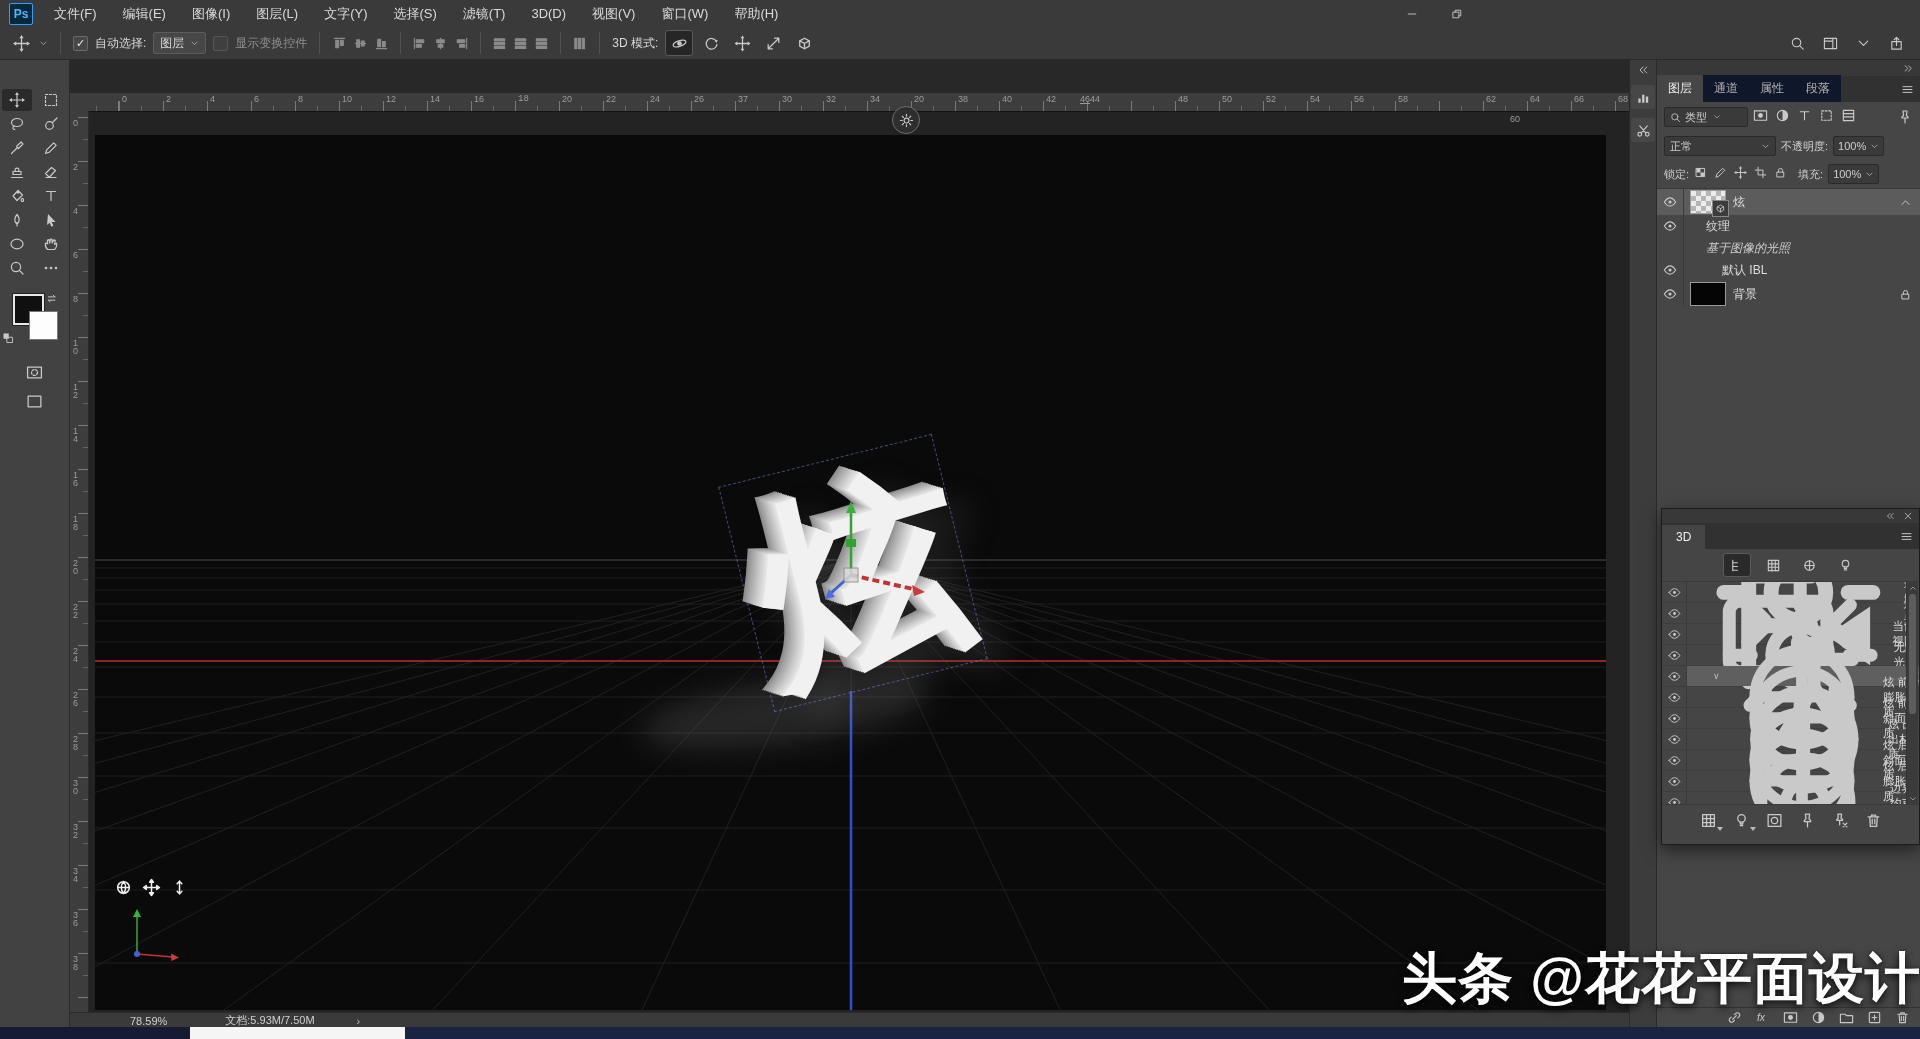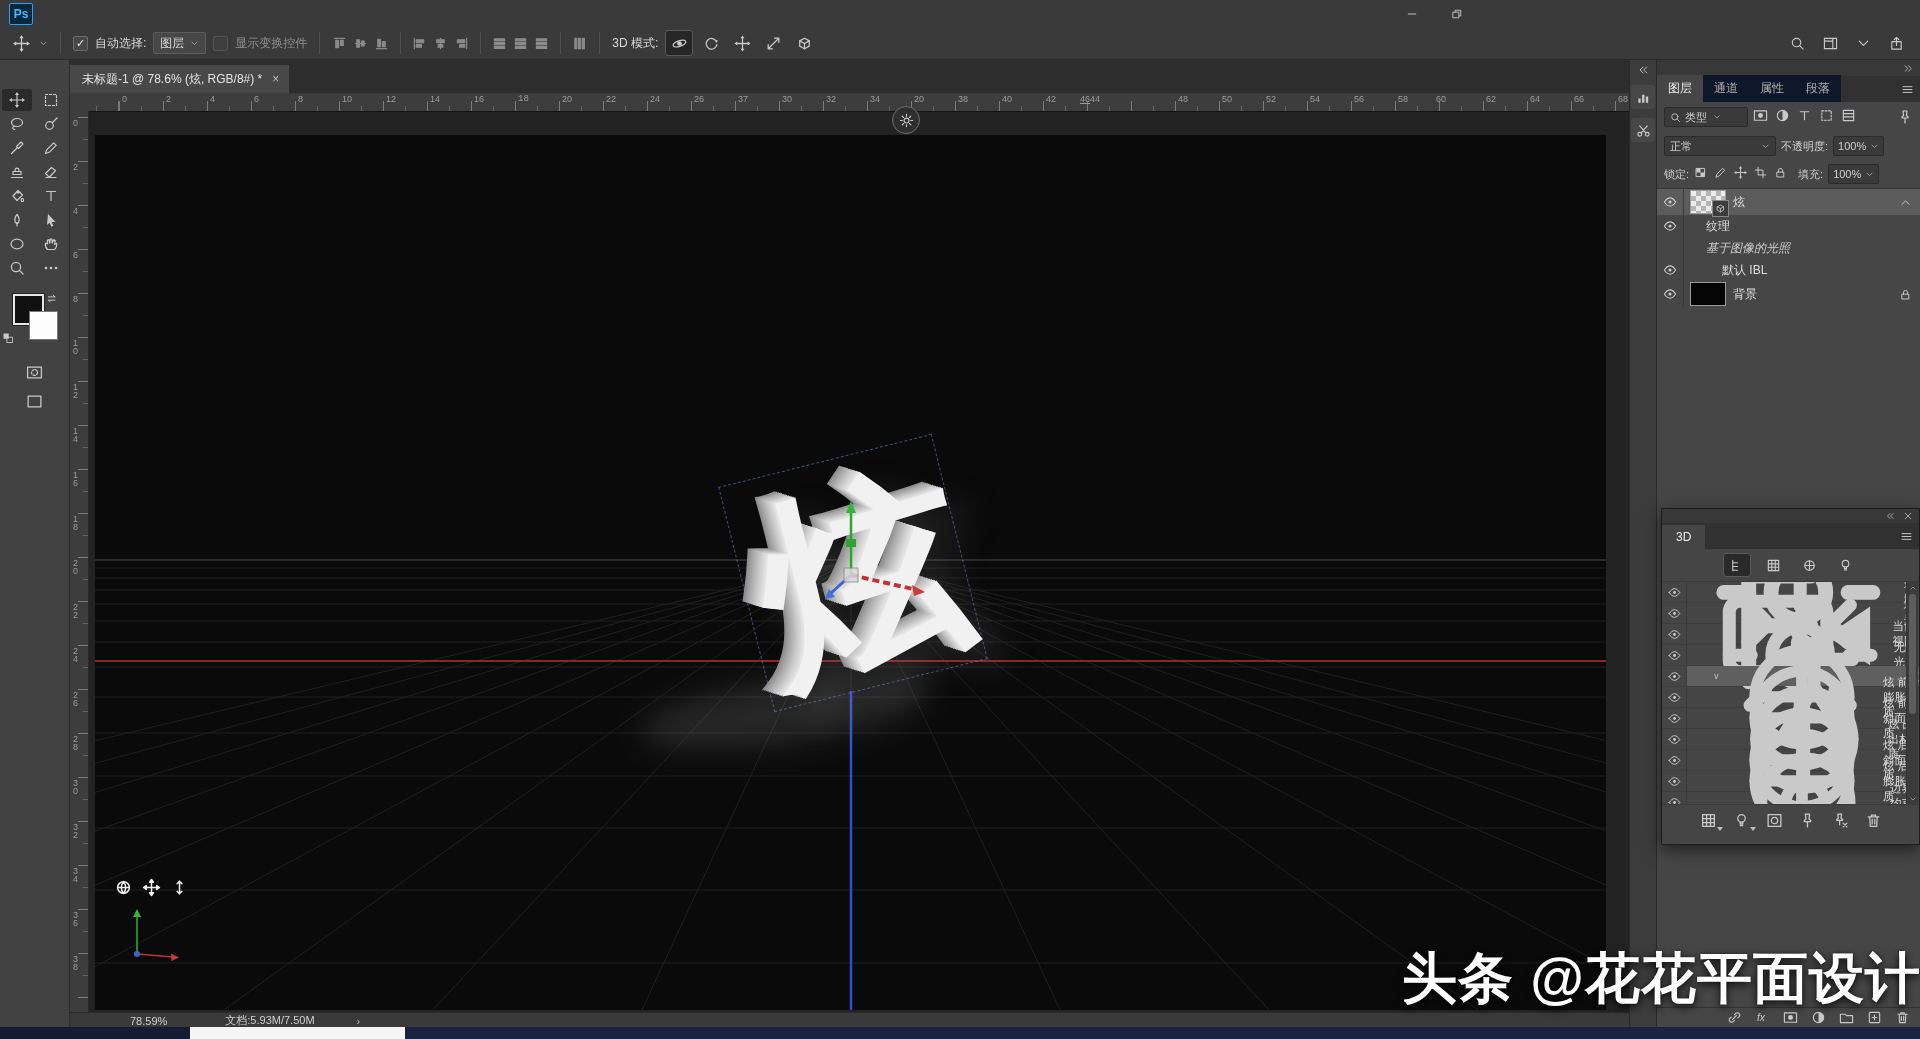--- a/index.html
+++ b/index.html
@@ -184,20 +184,33 @@
   .taskbar .lseg{position:absolute;left:0;top:0;width:190px;height:12px;background:#141b33;}
   .taskbar .wseg{position:absolute;left:190px;top:0;width:215px;height:12px;background:#f5f5f5;}
 </style>
 </head>
 <body>
 
 <div id="app">
 
   <div class="menubar abs">
     <div class="ps-logo">Ps</div>
+    <div id="menuItems" style="display:flex;">
+        <div class="menu-item">文件(F)</div>
+        <div class="menu-item">编辑(E)</div>
+        <div class="menu-item">图像(I)</div>
+        <div class="menu-item">图层(L)</div>
+        <div class="menu-item">文字(Y)</div>
+        <div class="menu-item">选择(S)</div>
+        <div class="menu-item">滤镜(T)</div>
+        <div class="menu-item">3D(D)</div>
+        <div class="menu-item">视图(V)</div>
+        <div class="menu-item">窗口(W)</div>
+        <div class="menu-item">帮助(H)</div>
+      </div>
     <div class="winbtns" id="winBtns">
         <span class="winbtn">
           <span class="icon">
             <svg viewBox="0 0 16 16">
               <path d="M3 8h10"></path>
             </svg>
           </span>
         </span>
         <span class="winbtn">
           <span class="icon">
@@ -535,26 +548,20 @@
         </span>
       <span class="icon" id="smIcon">
           <svg viewBox="0 0 16 16">
             <rect x="2" y="3" width="12" height="10"></rect>
           </svg>
         </span>
     </div>
   </div>
 
   <div class="editor abs">
-    <div class="tabbar">
-      <div class="doc-tab">
-        <span>未标题-1 @ 78.6% (炫, RGB/8#) *</span>
-        <span class="close">×</span>
-      </div>
-    </div>
     <div class="canvasarea">
       <div class="ruler-corner abs"></div>
       <div class="h-ruler abs" id="hRuler">
           <span style="left: 34px;">0</span>
           <span style="left: 78px;">2</span>
           <span style="left: 122px;">4</span>
           <span style="left: 166px;">6</span>
           <span style="left: 210px;">8</span>
           <span style="left: 254px;">10</span>
           <span style="left: 298px;">12</span>
@@ -574,21 +581,21 @@
           <span style="left: 914px;">40</span>
           <span style="left: 958px;">42</span>
           <span style="left: 1002px;">44</span>
           <span style="left: 992px; text-decoration: underline;">46</span>
           <span style="left: 1090px;">48</span>
           <span style="left: 1134px;">50</span>
           <span style="left: 1178px;">52</span>
           <span style="left: 1222px;">54</span>
           <span style="left: 1266px;">56</span>
           <span style="left: 1310px;">58</span>
-          <span style="left: 1348px;">60</span>
+          <span style="left: 1422px; margin-top: 20px;">60</span>
           <span style="left: 1398px;">62</span>
           <span style="left: 1442px;">64</span>
           <span style="left: 1486px;">66</span>
           <span style="left: 1530px;">68</span>
         </div>
       <div class="v-ruler abs" id="vRuler">
           <span style="top: 8px;">0</span>
           <span style="top: 52px;">2</span>
           <span style="top: 96px;">4</span>
           <span style="top: 140px;">6</span>

